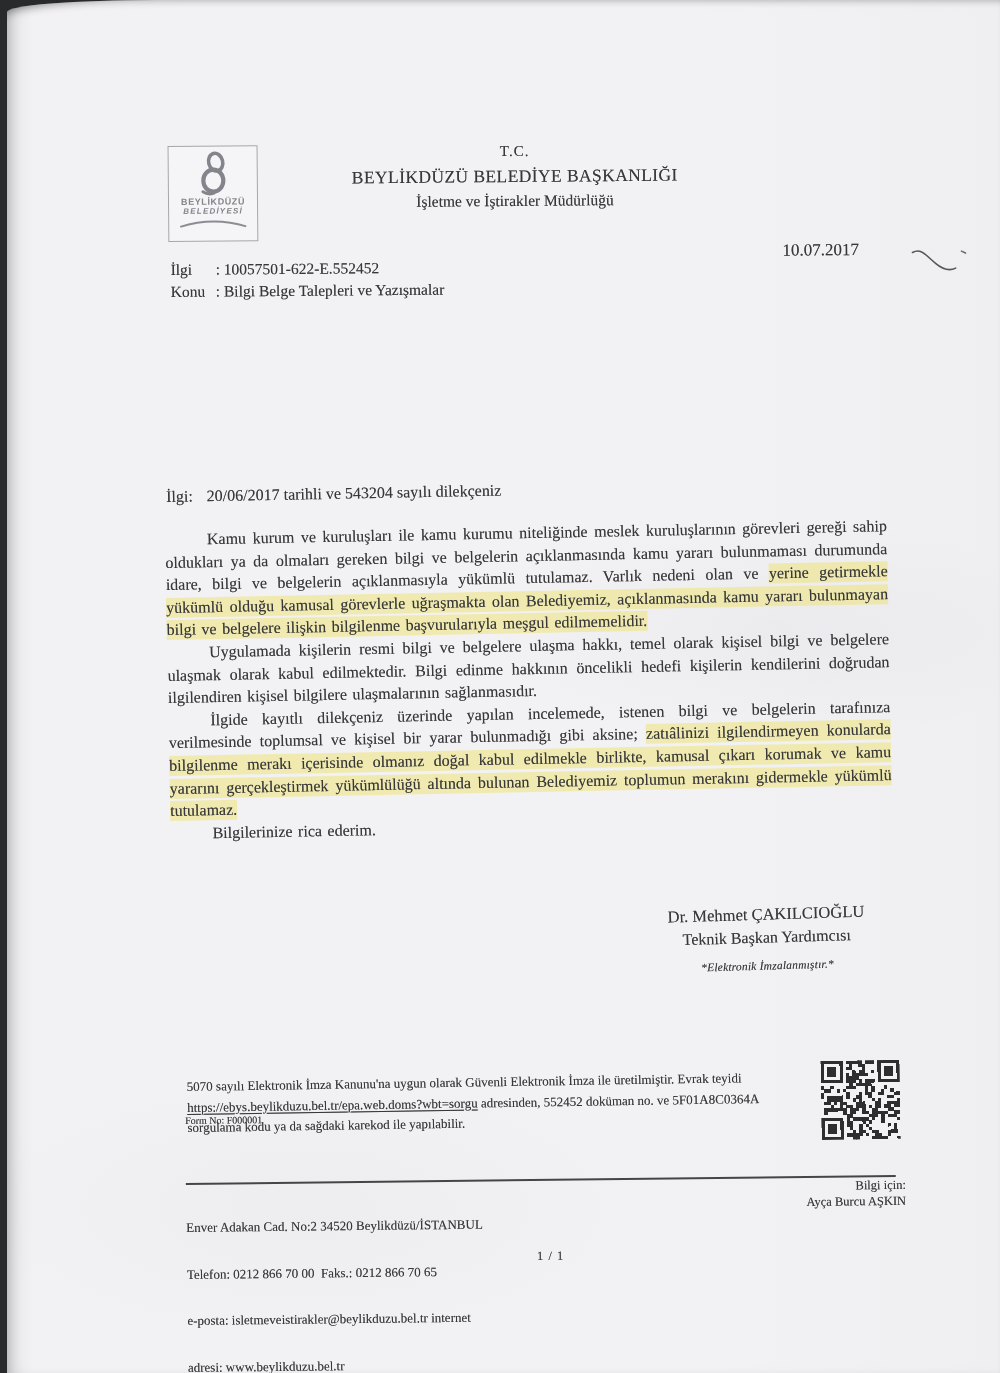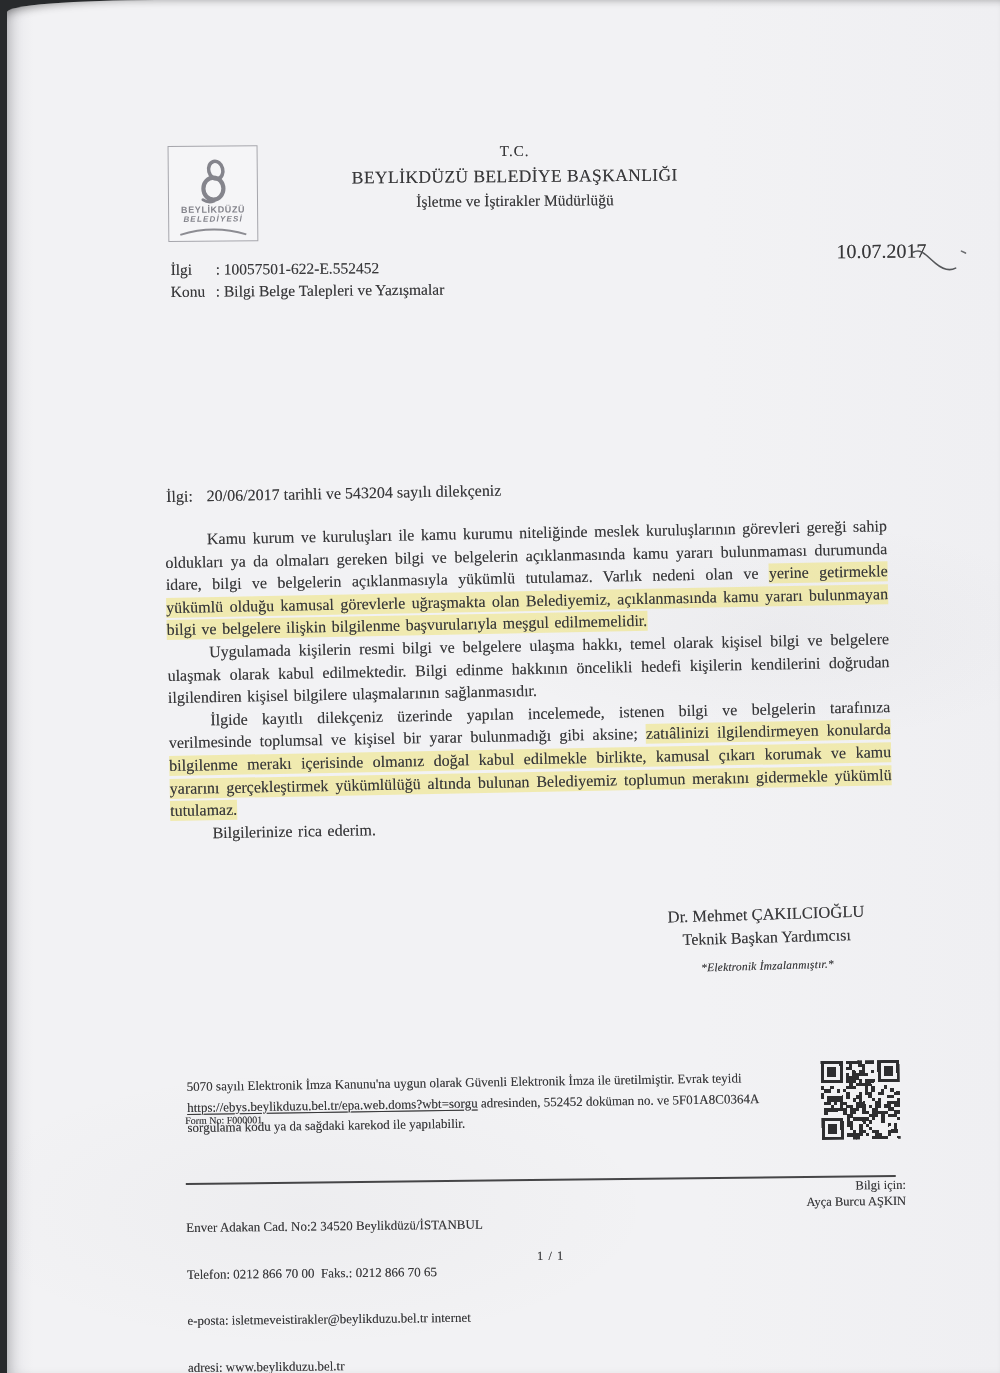--- a/index.html
+++ b/index.html
@@ -23,31 +23,31 @@
   }
   .content{position:absolute;inset:0;}
   .abs{position:absolute;}
   .soft{text-shadow:0 0 .6px rgba(56,56,58,.55);}
 
   
   .tilt-a{transform:rotate(-.5deg);transform-origin:170px 200px;}
   .logo-box{
     left:168px;top:146px;width:90px;height:96px;
     border:1.5px solid #a6a6ac;display:flex;flex-direction:column;
-    align-items:center;justify-content:flex-start;padding-top:12px;box-sizing:border-box;
+    align-items:center;justify-content:flex-start;padding-top:4px;box-sizing:border-box;
     background:rgba(255,255,255,.25);
   }
   .logo-name{font-family:"Liberation Sans","DejaVu Sans",sans-serif;font-size:9px;line-height:10px;
     font-weight:bold;color:#84848c;letter-spacing:.6px;text-align:center;}
   .logo-name .l2{font-size:8px;letter-spacing:1.2px;font-style:italic;}
   .head-center{left:255px;top:146px;width:520px;text-align:center;}
   .head-tc{font-size:15px;letter-spacing:1px;}
   .head-authority{font-size:17.5px;letter-spacing:.4px;margin-top:6px;}
   .head-dept{font-size:15.5px;margin-top:5px;}
-  .head-date{left:836px;top:246px;font-size:20px;text-align:center;}
+  .head-date{left:782px;top:246px;font-size:17px;text-align:center;}
   .meta-block{left:170px;top:259px;font-size:15.5px;line-height:21.5px;}
   .meta-label{display:inline-block;width:45px;}
 
   
   .tilt-b{transform:rotate(-1.1deg);transform-origin:170px 700px;}
   .ref-line{left:170px;top:488px;font-size:16px;}
   .ref-line .ref-label{margin-right:14px;}
   .body-block{left:168px;top:529px;width:722px;font-size:16px;line-height:22.6px;
     text-align:justify;word-spacing:1.5px;}
   .body-block p{margin:0;text-indent:42px;}

